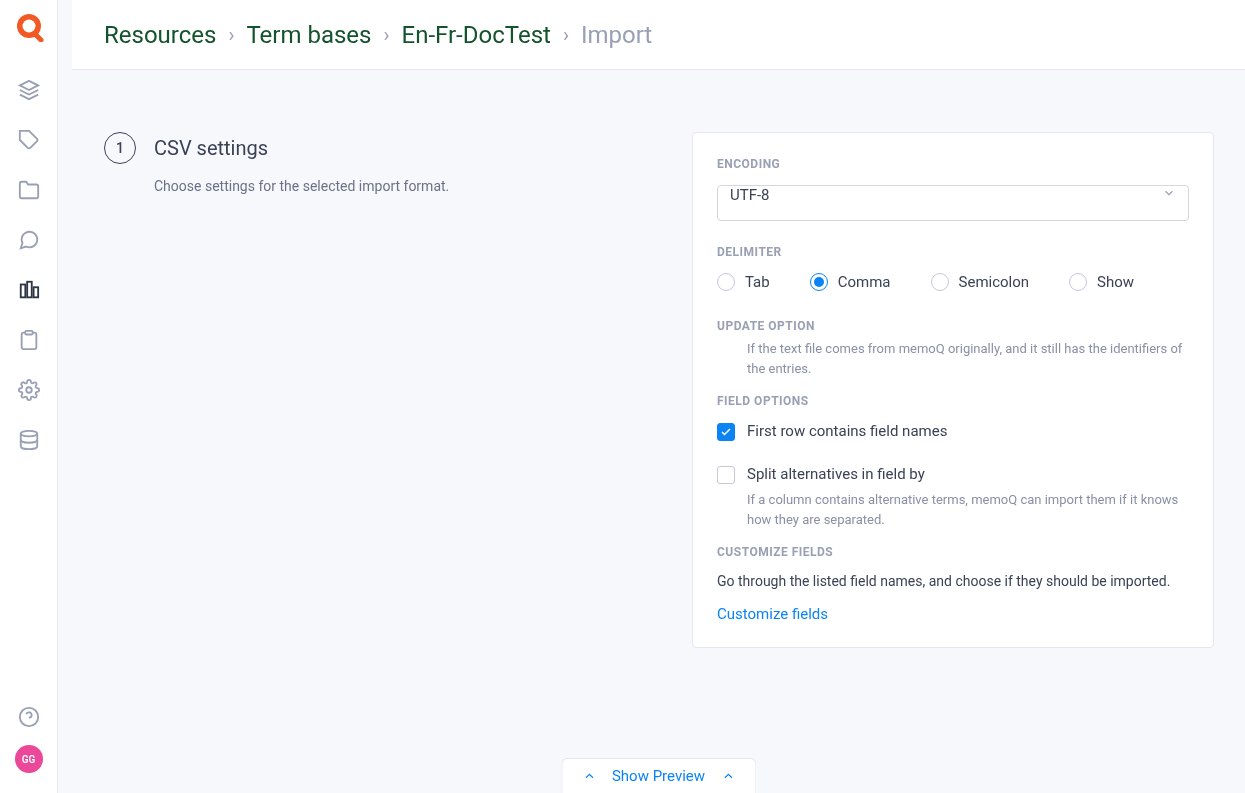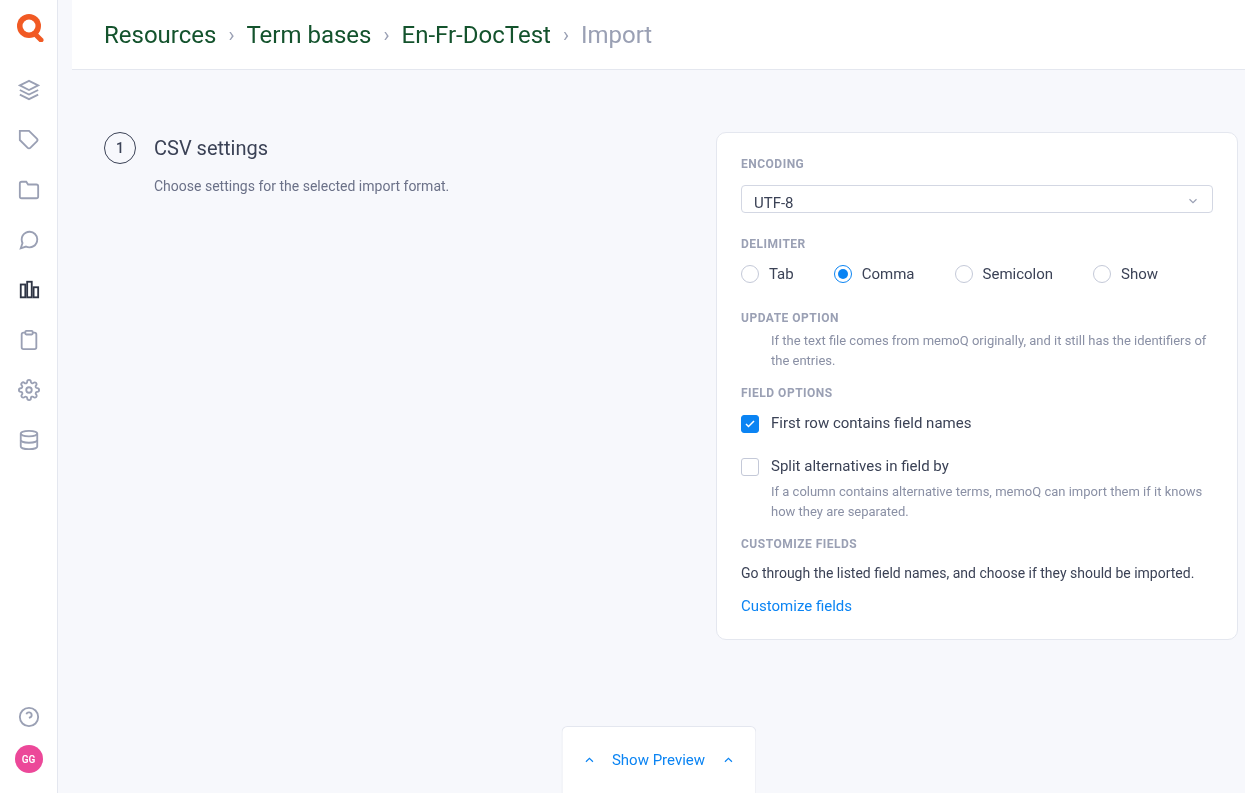--- a/index.html
+++ b/index.html
@@ -106,44 +106,44 @@
   .step-title { font-size: 20px; color: #3b4256; font-weight: 400; }
   .step-subtitle {
     margin-left: 50px;
     margin-top: 14px;
     font-size: 14px;
     color: #6b7188;
   }
 
   .panel {
     position: absolute;
-    left: 644px;
+    left: 620px;
     top: 62px;
     width: 522px;
     background: #fff;
     border: 1px solid #e4e7ef;
-    border-radius: 10px;
+    border-radius: 4px;
     padding: 24px;
   }
   .section-label {
     font-size: 12px;
     font-weight: 700;
     letter-spacing: 0.5px;
     color: #9aa0b4;
     margin-bottom: 14px;
   }
   .select {
     width: 100%;
-    height: 28px;
+    height: 36px;
     border: 1px solid #d3d7e3;
     border-radius: 4px;
     background: #fff;
     padding: 0 12px;
     display: flex;
-    align-items: flex-end;
+    align-items: flex-start;
     justify-content: space-between;
     font-size: 15px;
     color: #3b4256;
     cursor: pointer;
     margin-bottom: 24px;
   }
   .radio-row {
     display: flex;
     gap: 40px;
     margin-bottom: 28px;
@@ -213,21 +213,21 @@
 
   .preview-bar {
     position: absolute;
     bottom: 0;
     left: 50%;
     transform: translateX(-50%);
     background: #fff;
     border: 1px solid #e4e7ef;
     border-bottom: none;
     border-radius: 6px 6px 0 0;
-    padding: 24px 20px;
+    padding: 8px 20px;
     display: flex;
     align-items: center;
     gap: 16px;
     color: #0b84f3;
     font-size: 15px;
     cursor: pointer;
   }
   .chevron-up { display: inline-flex; }
 </style>
 </head>

